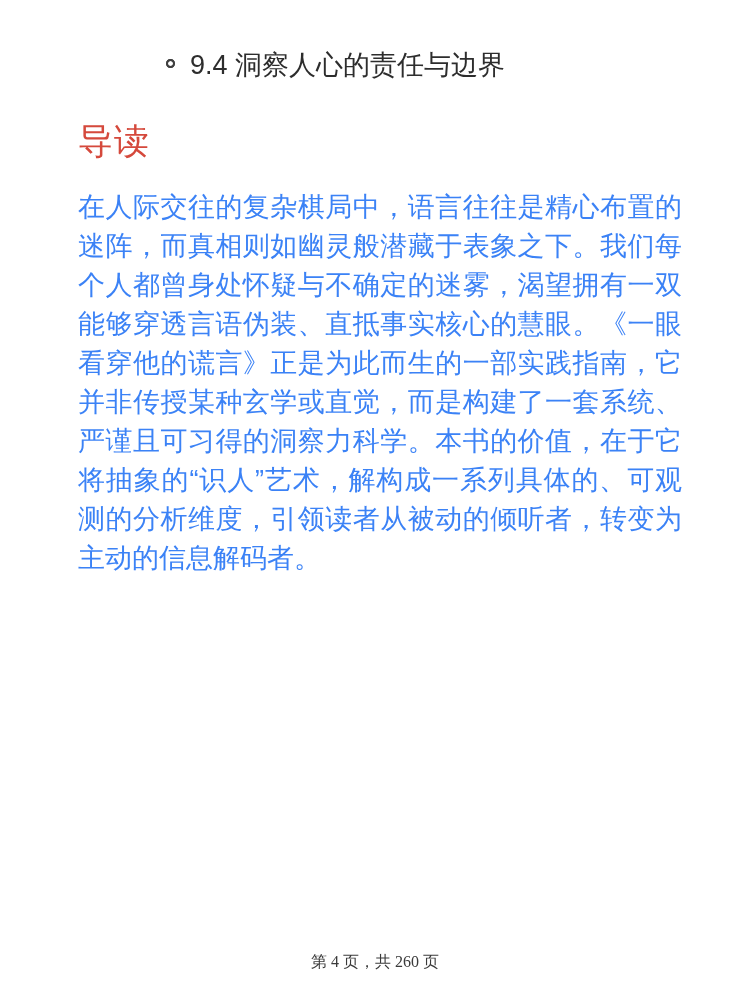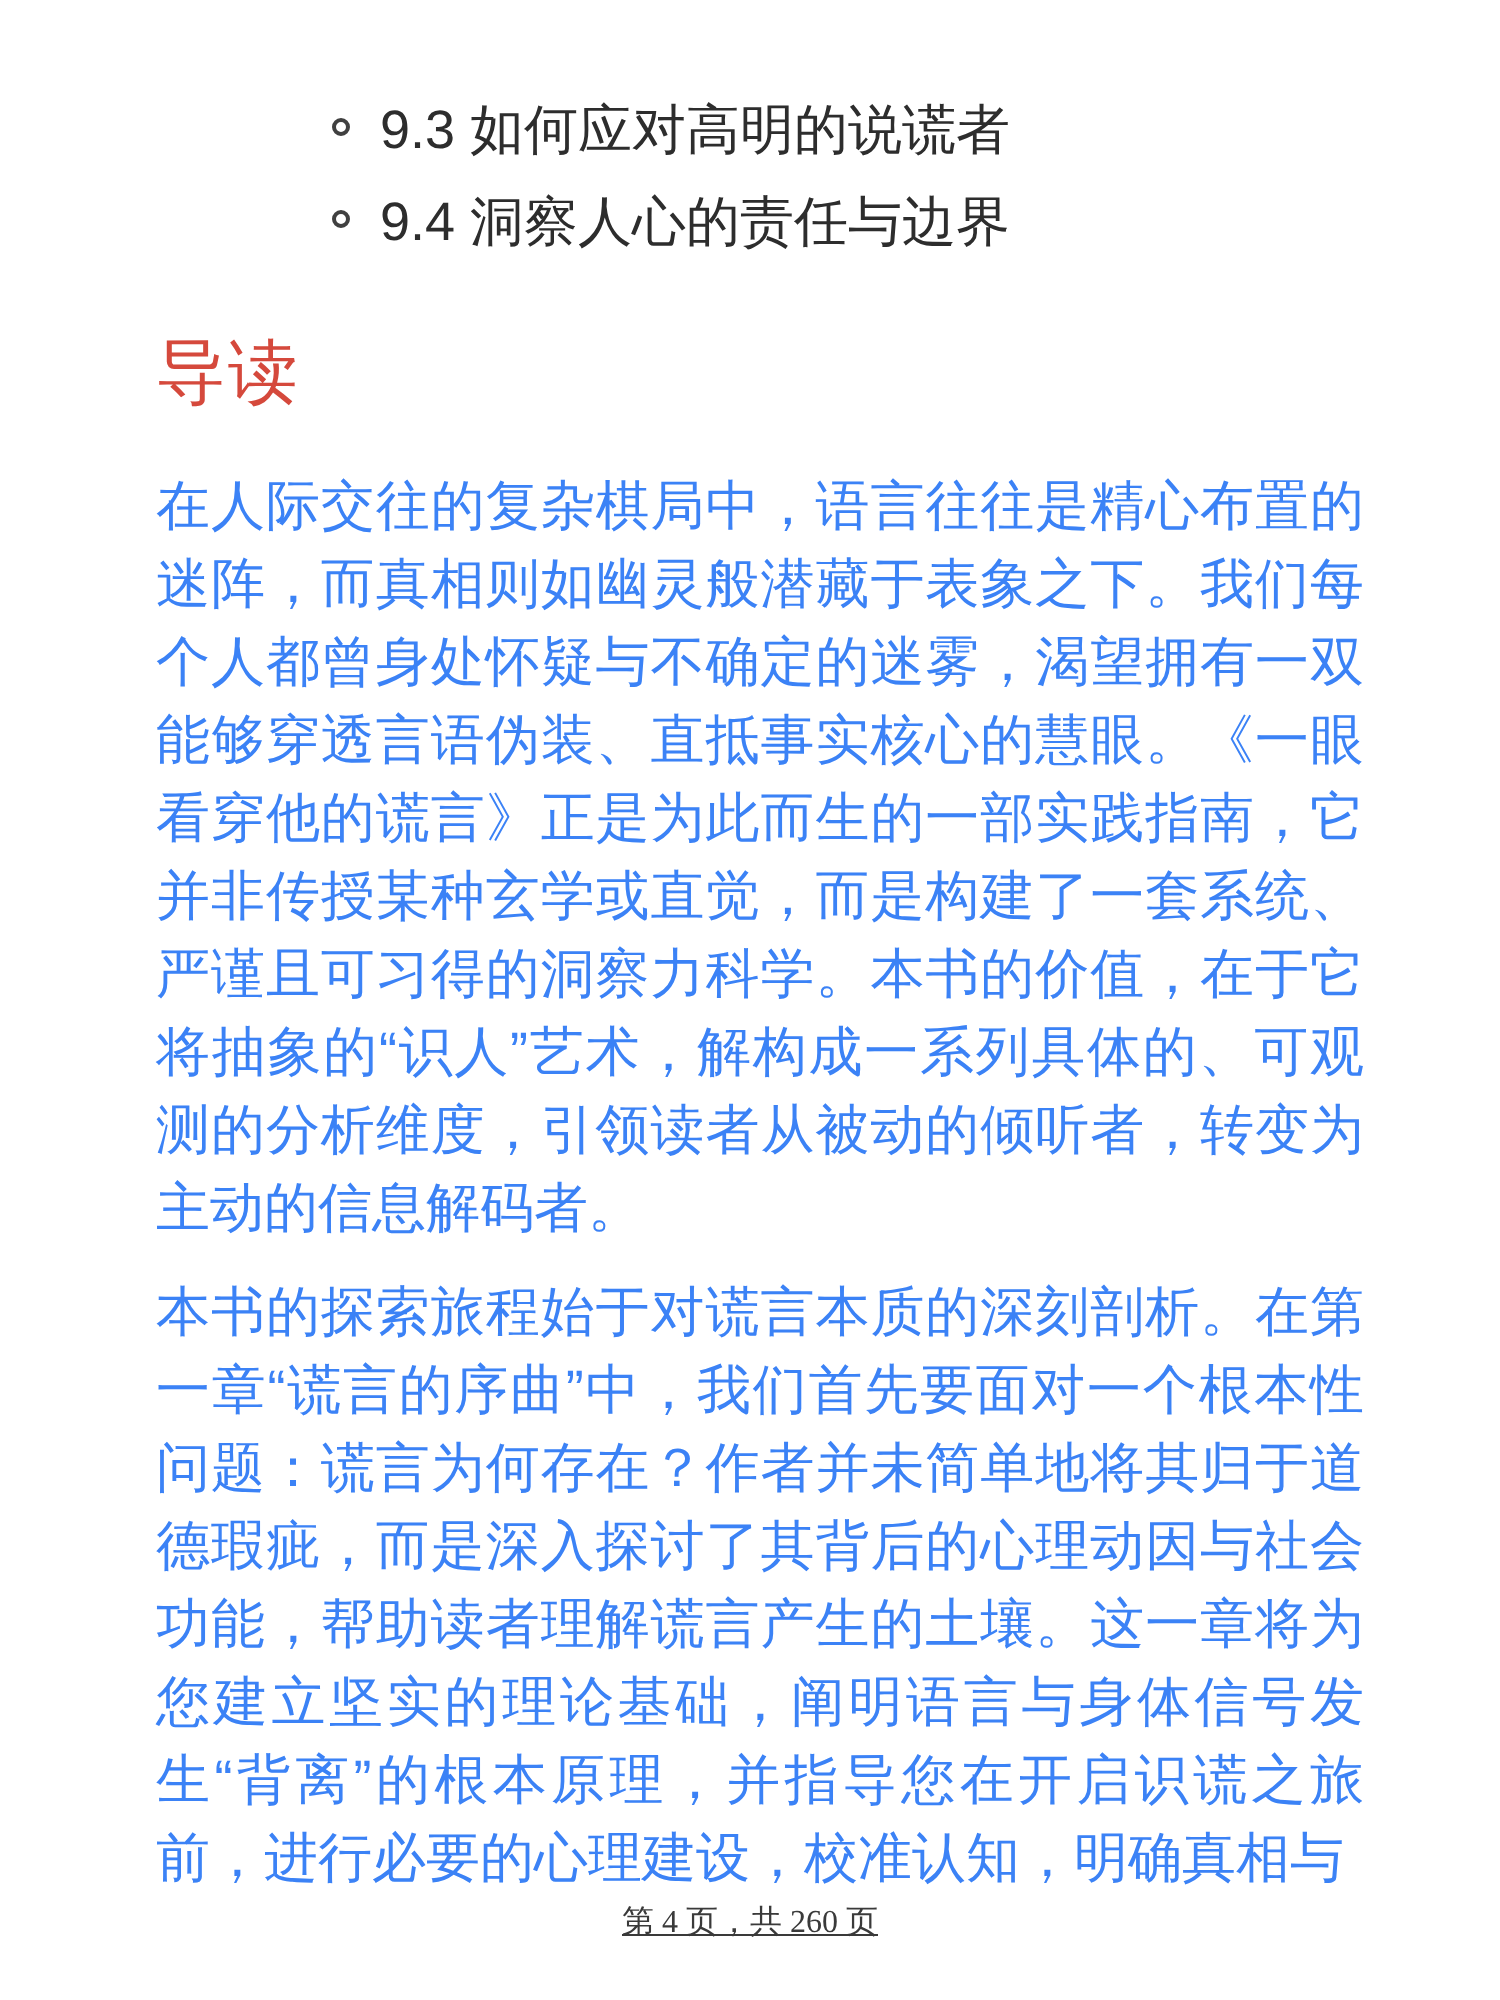--- a/index.html
+++ b/index.html
@@ -60,41 +60,38 @@
     position: absolute;
     left: 0;
     right: 0;
     bottom: 28px;
     text-align: center;
     font-size: 16px;
     line-height: 20px;
     color: #3a3a3a;
     font-family: "Liberation Serif", "DejaVu Serif", serif;
     background: transparent;
-    text-decoration: underline;
   }
 </style>
 </head>
 <body>
 
 <div class="page">
   <div class="content">
 
     <ul class="toc-list">
       <li class="toc-item">
         <span class="bullet"></span>
-        <span>9.3 如何应对高明的说谎者</span>
       </li>
       <li class="toc-item">
         <span class="bullet"></span>
         <span>9.4 洞察人心的责任与边界</span>
       </li>
     </ul>
 
     <h2 class="section-heading">导读</h2>
 
     <p class="body-para">在人际交往的复杂棋局中，语言往往是精心布置的迷阵，而真相则如幽灵般潜藏于表象之下。我们每个人都曾身处怀疑与不确定的迷雾，渴望拥有一双能够穿透言语伪装、直抵事实核心的慧眼。《一眼看穿他的谎言》正是为此而生的一部实践指南，它并非传授某种玄学或直觉，而是构建了一套系统、严谨且可习得的洞察力科学。本书的价值，在于它将抽象的“识人”艺术，解构成一系列具体的、可观测的分析维度，引领读者从被动的倾听者，转变为主动的信息解码者。</p>
-    <p class="body-para">本书的探索旅程始于对谎言本质的深刻剖析。在第一章“谎言的序曲”中，我们首先要面对一个根本性问题：谎言为何存在？作者并未简单地将其归于道德瑕疵，而是深入探讨了其背后的心理动因与社会功能，帮助读者理解谎言产生的土壤。这一章将为您建立坚实的理论基础，阐明语言与身体信号发生“背离”的根本原理，并指导您在开启识谎之旅前，进行必要的心理建设，校准认知，明确真相与</p>
 
   </div>
 
   <div class="page-footer">第 4 页，共 260 页</div>
 </div>
 
 </body></html>

